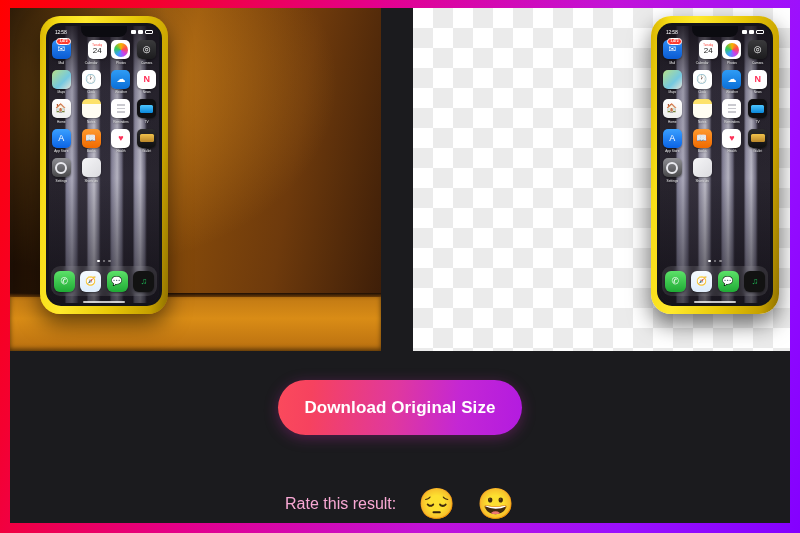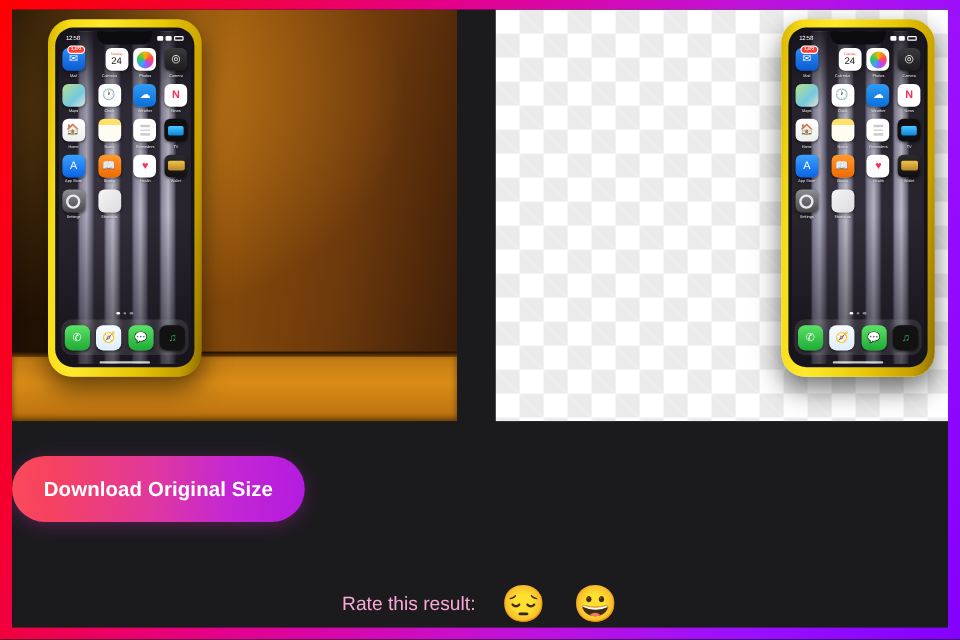--- a/index.html
+++ b/index.html
@@ -194,21 +194,21 @@
   .dot-rows{display:flex;flex-direction:column;gap:2px;}
   .dot-rows i{display:block;width:8px;height:1.6px;background:#c9c9cf;}
   .dot-rows i::before{content:"";}
   .tvscreen{width:13px;height:8px;border-radius:1.5px;background:linear-gradient(180deg,#4cc6ff,#0a86d8);}
   .walletband{width:14px;height:8px;border-radius:1.5px;background:linear-gradient(180deg,#f1c24a,#b9862a);}
   .gear{width:12px;height:12px;border-radius:50%;border:2px solid #e9e9ee;}
   .photoflower{width:14px;height:14px;border-radius:50%;
     background:conic-gradient(#f7b500,#ff4d4d,#c341f5,#3aa0ff,#34c759,#f7b500);}
 
   
-  .dl-wrap { position:absolute; left:0; right:0; top:372px; display:flex; justify-content:flex-start; }
+  .dl-wrap { position:absolute; left:0; right:0; top:372px; display:flex; justify-content:center; }
   .dl-btn {
     width:244px; height:55px;
     border:none; cursor:pointer;
     border-radius:28px;
     background:linear-gradient(95deg,#fb4a5c 0%,#f6425f 14%,#e0389e 48%,#c427d4 74%,#b31be0 100%);
     color:#fff;
     font-family:"Liberation Sans", sans-serif;
     font-size:17px; font-weight:bold;
     letter-spacing:.1px;
     box-shadow:0 3px 14px rgba(190,40,170,.35);

